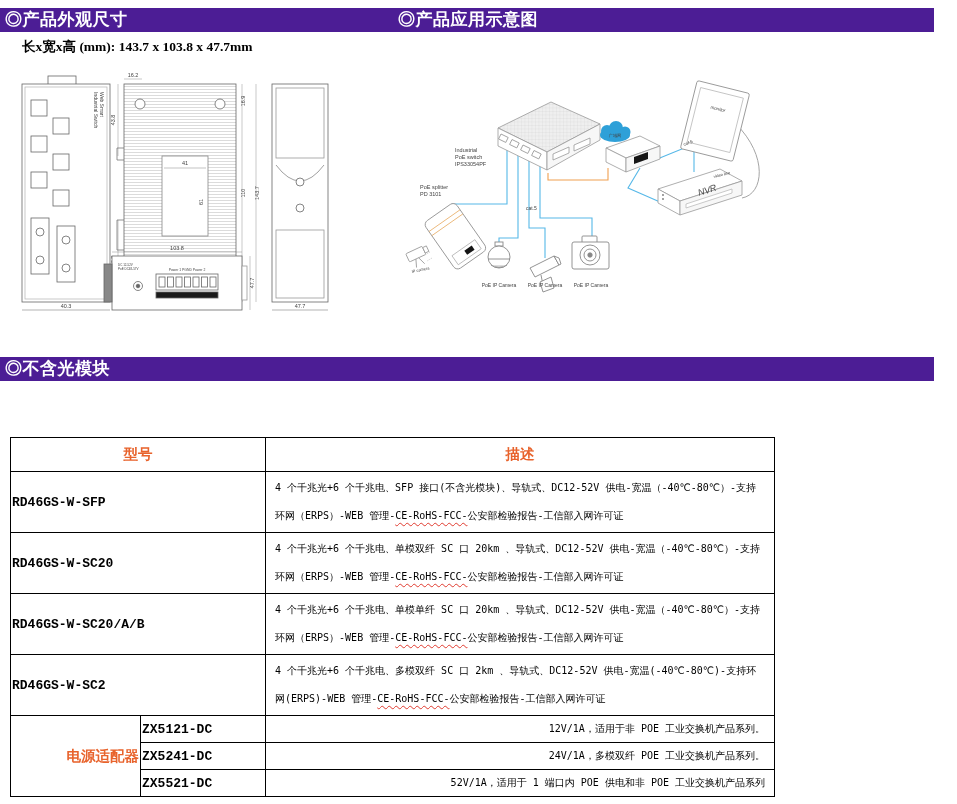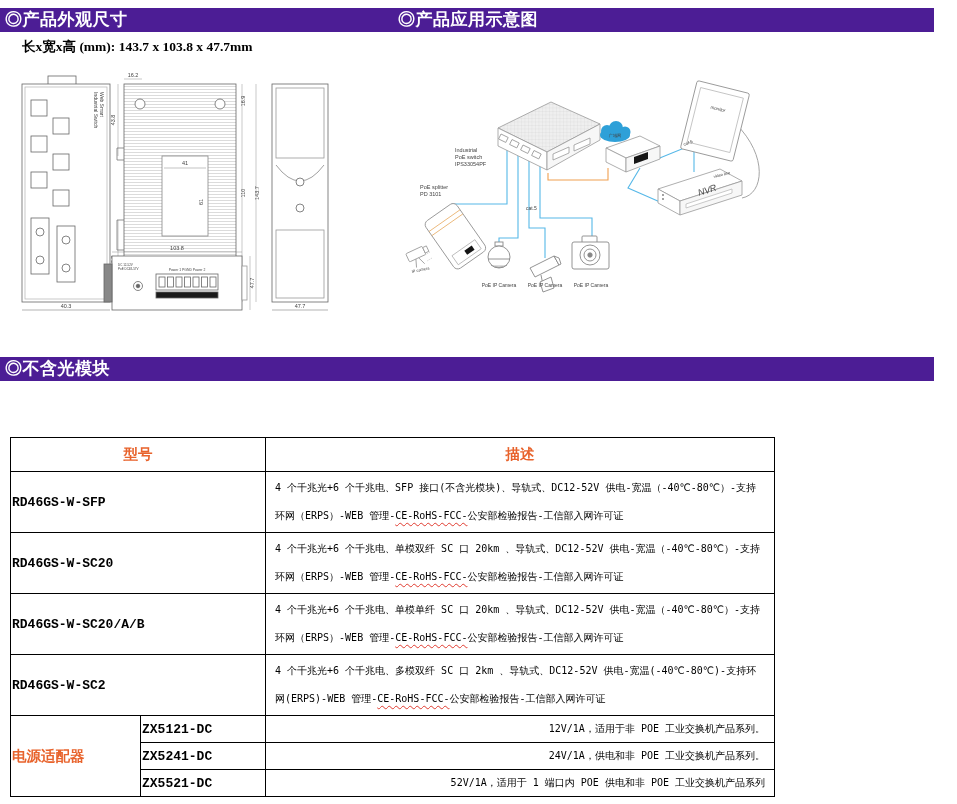--- a/index.html
+++ b/index.html
@@ -25,21 +25,21 @@
   table.order td{border:1px solid #000;overflow:hidden;}
   td.th{height:31px;text-align:center;font-weight:bold;font-size:14.5px;color:#E8632C;
        font-family:"Liberation Serif","DejaVu Serif",serif;}
   tr.r-model{height:61px;}
   tr.r-adapter{height:27px;}
   td.model-cell{text-align:left;font-weight:bold;font-size:13px;
        font-family:"Liberation Mono","DejaVu Sans Mono",monospace;}
   td.desc-cell{padding:1px 9px;font-size:10px;line-height:28px;
        font-family:"DejaVu Sans Mono","DejaVu Sans",sans-serif;}
   td.desc-cell.sm{line-height:normal;text-align:right;}
-  td.adapter-label{text-align:left;color:#E8632C;font-weight:bold;font-size:14.5px;
+  td.adapter-label{text-align:right;color:#E8632C;font-weight:bold;font-size:14.5px;
        font-family:"Liberation Serif","DejaVu Serif",serif;}
   .wavy{text-decoration:underline;text-decoration-style:wavy;text-decoration-color:#e03b2f;
        text-decoration-thickness:1px;text-underline-offset:3px;}
 </style>
 </head>
 <body>
 
 <div class="green-bar" id="bar1">
   <span class="bar-title t1">◎产品外观尺寸</span>
   <span class="bar-title t2">◎产品应用示意图</span>
@@ -281,20 +281,20 @@
     <td class="model-cell" colspan="2">RD46GS-W-SC2</td>
     <td class="desc-cell"><span>4 个千兆光+6 个千兆电、多模双纤 SC 口 2km 、导轨式、DC12-52V 供电-宽温(-40℃-80℃)-支持环网(ERPS)-WEB 管理-</span><span class="wavy">CE-RoHS-FCC-</span><span>公安部检验报告-工信部入网许可证</span></td>
   </tr>
   <tr class="r-adapter">
     <td class="adapter-label" rowspan="3">电源适配器</td>
     <td class="model-cell">ZX5121-DC</td>
     <td class="desc-cell sm">12V/1A，适用于非 POE 工业交换机产品系列。</td>
   </tr>
   <tr class="r-adapter">
     <td class="model-cell">ZX5241-DC</td>
-    <td class="desc-cell sm">24V/1A，供电和非 POE 工业交换机产品系列。</td>
+    <td class="desc-cell sm">24V/1A，多模双纤 POE 工业交换机产品系列。</td>
   </tr>
   <tr class="r-adapter">
     <td class="model-cell">ZX5521-DC</td>
     <td class="desc-cell sm">52V/1A，适用于 1 端口内 POE 供电和非 POE 工业交换机产品系列</td>
   </tr>
 </tbody>
   </table>
 
 </body></html>

